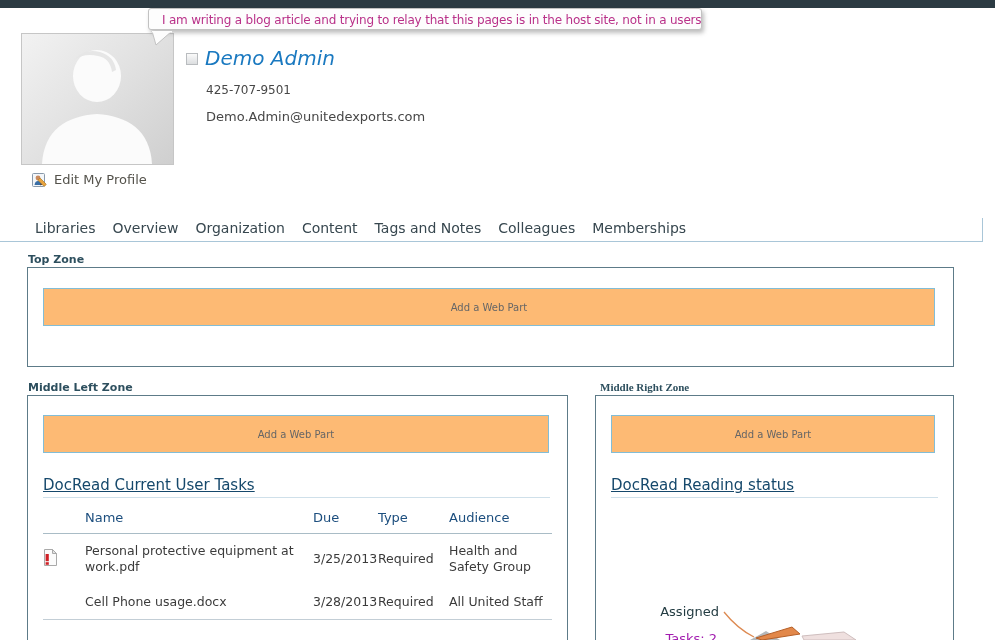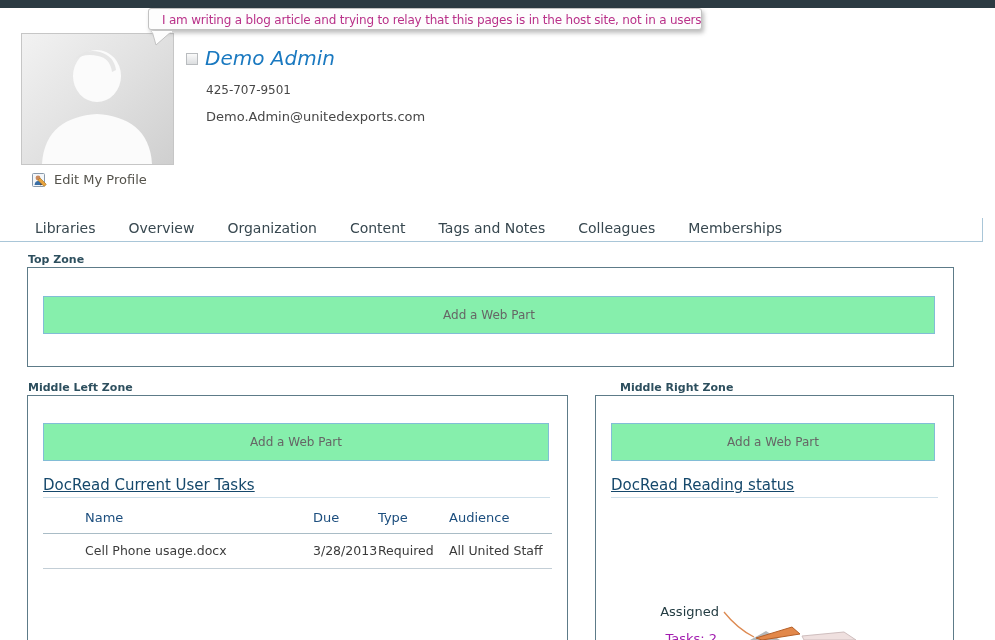--- a/index.html
+++ b/index.html
@@ -34,31 +34,31 @@
   }
   .profile-name{
     position:absolute;left:205px;top:46px;
     font-size:20px;color:#1a79c0;cursor:pointer;font-style:italic;
   }
   .profile-phone{position:absolute;left:206px;top:83px;font-size:12px;color:#474747;}
   .profile-email{position:absolute;left:206px;top:109px;font-size:13px;color:#474747;}
   .edit-link{position:absolute;left:16px;top:172px;display:flex;align-items:flex-start;cursor:pointer;margin-left:16px;}
   .edit-link .txt{font-size:13px;color:#54524b;margin-left:6px;}
   
-  .tabs{position:absolute;left:35px;top:220px;display:flex;column-gap:33px;z-index:2;}
+  .tabs{position:absolute;left:35px;top:220px;display:flex;column-gap:17px;z-index:2;}
   .tab{font-size:14px;color:#37474f;cursor:pointer;white-space:nowrap;}
   .tabline-h{position:absolute;left:0;top:241px;width:982px;border-top:1px solid #a9c6d8;}
   .tabline-v{position:absolute;left:982px;top:218px;height:24px;border-left:1px solid #a9c6d8;}
   
   .zone-label{position:absolute;font-size:11px;font-weight:bold;color:#2d4f5e;}
   .zone-box{position:absolute;border:1px solid #5d7b88;box-sizing:border-box;background:#fff;}
   .addwp{
-    position:absolute;border:1px solid #82bdd6;box-sizing:border-box;background:#86efac;
+    position:absolute;border:1px solid #82bdd6;box-sizing:border-box;background:#fdba74;
     display:flex;align-items:center;justify-content:center;
-    font-size:12px;color:#666;cursor:pointer;margin-top:8px;
+    font-size:10px;color:#666;cursor:pointer;
   }
   .wp-title{position:absolute;font-size:15px;color:#15486b;}
   .wp-title-line{position:absolute;border-top:1px solid #cfe0ea;}
   
   .tasks{position:absolute;left:43px;top:505px;width:509px;border-collapse:collapse;table-layout:fixed;}
   .tasks th{
     font-size:13px;font-weight:normal;color:#1c4e7e;text-align:left;
     border-bottom:1px solid #a9bcc6;padding:5px 0 8px 0;
   }
   .tasks td{font-size:12.5px;color:#3b3b3b;padding:9px 4px 9px 0;vertical-align:middle;line-height:1.3;}
@@ -148,33 +148,47 @@
   <thead>
     <tr>
       <th></th>
       <th>Name</th>
       <th>Due</th>
       <th>Type</th>
       <th>Audience</th>
     </tr>
   </thead>
   <tbody>
+    <tr>
+      <td>
+        <svg width="14" height="17" viewBox="0 0 14 17">
+          <path d="M1.5,0.5 h8 l4,4 v12 h-12 Z" fill="#fbfbfb" stroke="#a9a9a9" stroke-width="1"></path>
+          <path d="M9.5,0.5 l4,4 h-4 Z" fill="#e2e2e2" stroke="#a9a9a9" stroke-width="1"></path>
+          <rect x="2.6" y="5" width="3.2" height="7.2" fill="#cf2026"></rect>
+          <rect x="2.6" y="13.2" width="3.2" height="2.6" fill="#cf2026"></rect>
+        </svg>
+      </td>
+      <td class="doc-name">Personal protective equipment at work.pdf</td>
+      <td>3/25/2013</td>
+      <td>Required</td>
+      <td>Health and Safety Group</td>
+    </tr>
     <tr class="last">
       <td>
         
       </td>
       <td class="doc-name">Cell Phone usage.docx</td>
       <td>3/28/2013</td>
       <td>Required</td>
       <td>All United Staff</td>
     </tr>
   </tbody>
 </table>
 
-<div class="zone-label" style="left:620px;top:381px;">Middle Right Zone</div>
+<div class="zone-label" style="left:600px;top:381px;font-family:Liberation Serif, serif;">Middle Right Zone</div>
 <div class="zone-box" style="left:595px;top:395px;width:359px;height:260px;"></div>
 <div class="addwp" style="left:611px;top:415px;width:324px;height:38px;">
   <span>Add a Web Part</span>
 </div>
 <div class="wp-title" style="left:611px;top:476px;text-decoration:underline;">DocRead Reading status</div>
 <div class="wp-title-line" style="left:611px;top:497px;width:327px;"></div>
 
 <div class="chart-labels">
   <div class="chart-label-main">Assigned</div>
   <div class="chart-label-sub">Tasks: 2</div>

